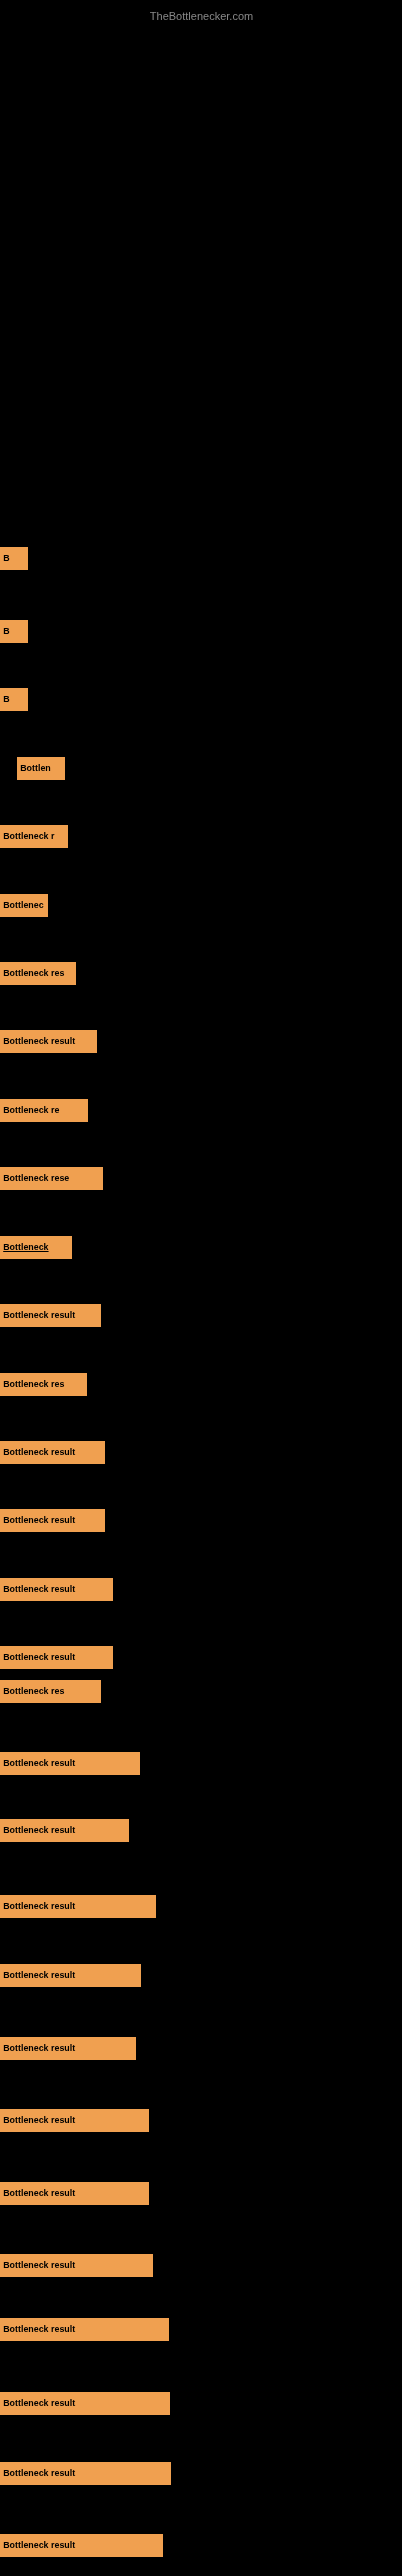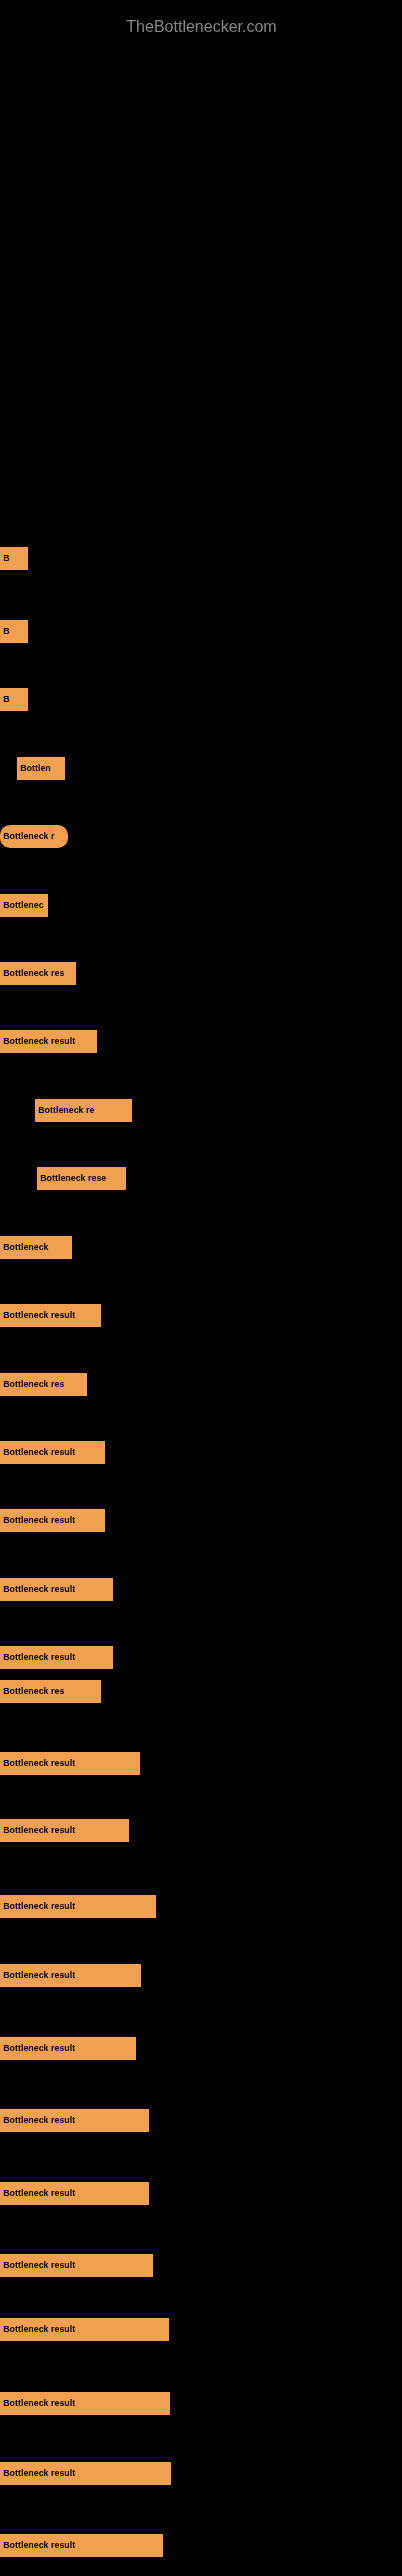--- a/index.html
+++ b/index.html
@@ -10,24 +10,24 @@
     body {
       background-color: #000000;
       width: 403px;
       min-height: 2576px;
       font-family: Arial, sans-serif;
       position: relative;
     }
     .site-title {
       text-align: center;
       color: #888888;
-      font-size: 16px;
+      font-size: 11px;
       padding: 6.4px 0;
       position: absolute;
-      top: 12px;
+      top: 4px;
       width: 100%;
     }
     .bottleneck-bar {
       position: absolute;
       left: 0;
       height: 22.5px;
       background-color: #f0a050;
       display: flex;
       align-items: center;
       padding-left: 3.2px;
@@ -40,27 +40,27 @@
   </style>
 </head>
 <body>
 
 <div class="site-title">TheBottlenecker.com</div>
 
 <div class="bottleneck-bar" style="top: 547px; width: 28px;">B</div>
 <div class="bottleneck-bar" style="top: 620px; width: 28px;">B</div>
 <div class="bottleneck-bar" style="top: 688px; width: 28px;">B</div>
 <div class="bottleneck-bar" style="top: 757px; width: 48px; margin-left: 17px;">Bottlen</div>
-<div class="bottleneck-bar" style="top: 825px; width: 68px; border-radius: 10px;">Bottleneck r</div>
+<div class="bottleneck-bar" style="top: 825px; width: 68px;">Bottleneck r</div>
 <div class="bottleneck-bar" style="top: 894px; width: 48px;">Bottlenec</div>
 <div class="bottleneck-bar" style="top: 962px; width: 76px;">Bottleneck res</div>
 <div class="bottleneck-bar" style="top: 1030px; width: 97px;">Bottleneck result</div>
-<div class="bottleneck-bar" style="top: 1099px; width: 97px; margin-left: 35px;">Bottleneck re</div>
-<div class="bottleneck-bar" style="top: 1167px; width: 89px; margin-left: 37px;">Bottleneck rese</div>
-<div class="bottleneck-bar" style="top: 1236px; width: 72px;">Bottleneck</div>
+<div class="bottleneck-bar" style="top: 1099px; width: 88px;">Bottleneck re</div>
+<div class="bottleneck-bar" style="top: 1167px; width: 103px;">Bottleneck rese</div>
+<div class="bottleneck-bar" style="top: 1236px; width: 72px; text-decoration: underline;">Bottleneck</div>
 <div class="bottleneck-bar" style="top: 1304px; width: 101px;">Bottleneck result</div>
 <div class="bottleneck-bar" style="top: 1373px; width: 87px;">Bottleneck res</div>
 <div class="bottleneck-bar" style="top: 1441px; width: 105px;">Bottleneck result</div>
 <div class="bottleneck-bar" style="top: 1509px; width: 105px;">Bottleneck result</div>
 <div class="bottleneck-bar" style="top: 1578px; width: 113px;">Bottleneck result</div>
 <div class="bottleneck-bar" style="top: 1646px; width: 113px;">Bottleneck result</div>
 <div class="bottleneck-bar" style="top: 1680px; width: 101px;">Bottleneck res</div>
 <div class="bottleneck-bar" style="top: 1752px; width: 140px;">Bottleneck result</div>
 <div class="bottleneck-bar" style="top: 1819px; width: 129px;">Bottleneck result</div>
 <div class="bottleneck-bar" style="top: 1895px; width: 156px;">Bottleneck result</div>

